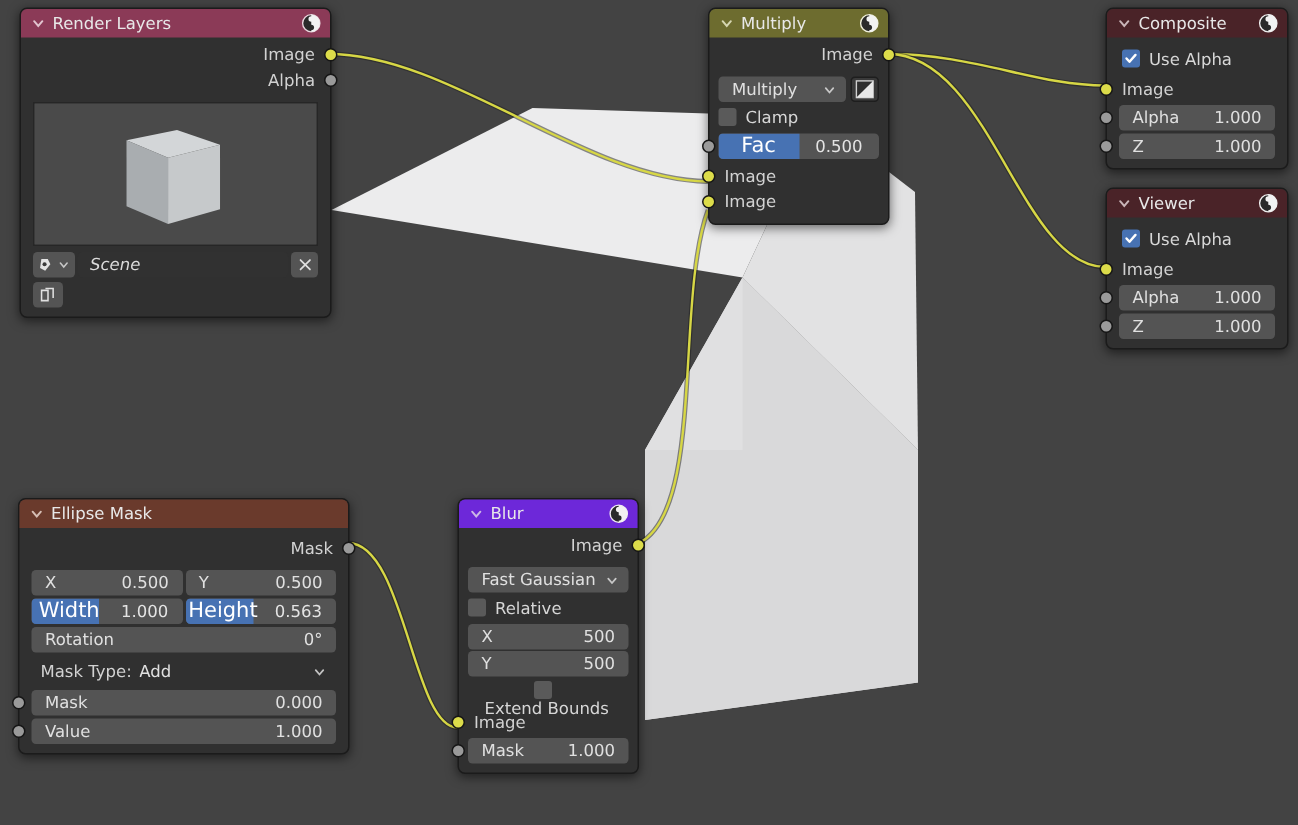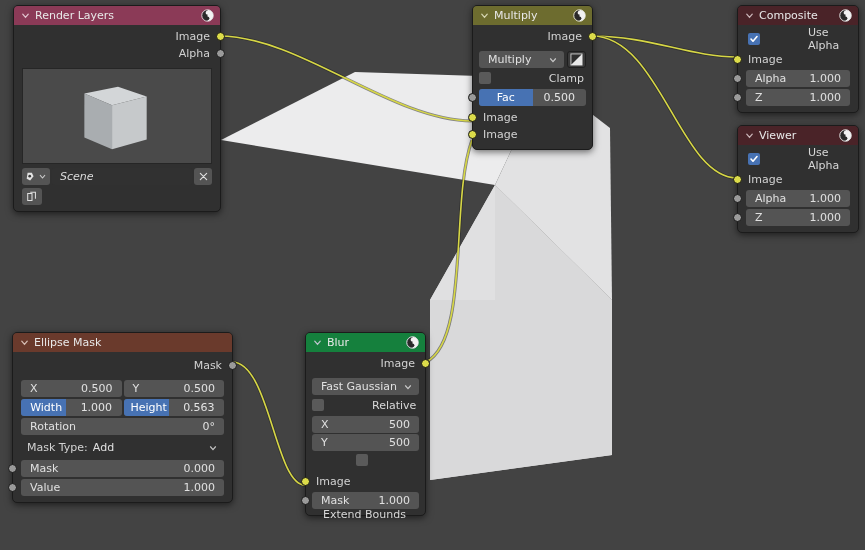--- a/index.html
+++ b/index.html
@@ -43,21 +43,21 @@
     width:11px;height:11px;margin-right:4px;flex:0 0 auto;opacity:.85;
   }
   .node-head .title{flex:1 1 auto;white-space:nowrap;overflow:hidden;}
   .prev-icon{width:13px;height:13px;flex:0 0 auto;}
   .node-body{padding:4px 0 6px 0;}
 
   
   .h-render{background:#8b3a57;}
   .h-mix{background:#6d6c2f;}
   .h-output{background:#4a2328;}
-  .h-blur{background:#15803d;}
+  .h-blur{background:#6d28d9;}
   .h-mask{background:#6a3a2c;}
 
   
   .sock{
     position:absolute;width:9px;height:9px;border-radius:50%;
     border:1px solid #161616;box-sizing:border-box;
   }
   .sock.img{background:#dcdc4a;}
   .sock.gray{background:#9a9a9a;}
   .sock.L{left:-5px;}
@@ -85,35 +85,35 @@
 
   .field-pair{display:flex;gap:2px;padding:0 8px;margin-top:2px;}
   .field-pair .field{flex:1 1 0;}
 
   .slider{
     position:relative;height:17px;line-height:17px;background:#545454;
     border-radius:3px;overflow:hidden;display:flex;align-items:center;
     box-sizing:border-box;
   }
   .slider .fill{position:absolute;left:0;top:0;bottom:0;background:#4772b3;}
-  .slider .lbl{position:relative;flex:1 1 0;text-align:center;color:#fff;font-size:11px;}
+  .slider .lbl{position:relative;flex:1 1 0;text-align:center;color:#fff;font-size:14px;}
   .slider .val{position:relative;flex:1 1 0;text-align:center;color:#e4e4e4;font-size:11px;}
 
   .dropdown{
     position:relative;height:17px;line-height:17px;background:#545454;
     border-radius:3px;display:flex;align-items:center;padding:0 6px 0 9px;
     font-size:11px;color:#e0e0e0;box-sizing:border-box;
   }
   .dropdown .dd-lbl{flex:1 1 auto;white-space:nowrap;overflow:hidden;}
   .dropdown .dd-chev{width:10px;height:10px;flex:0 0 auto;opacity:.85;}
   .dropdown.flat{background:transparent;padding-left:6px;}
 
   .checkrow{
     display:flex;align-items:center;height:16px;padding:0 8px;margin-top:2px;
-    font-size:11px;color:#d7d7d7;gap:42px;
+    font-size:11px;color:#d7d7d7;
   }
   .cbox{
     width:12px;height:12px;border-radius:2px;background:#5a5a5a;
     margin-right:6px;flex:0 0 auto;box-sizing:border-box;
     display:flex;align-items:center;justify-content:center;
   }
   .cbox.on{background:#4772b3;}
   .cbox svg{width:10px;height:10px;}
 
   
@@ -274,21 +274,21 @@
             </svg>
         </span>
         <span class="imgtoggle">
           <svg viewBox="0 0 14 14">
             <rect x="1" y="1" width="12" height="12" fill="#2e2e2e" stroke="#cfcfcf" stroke-width="1"></rect>
             <polygon points="1,13 13,1 13,13" fill="#e8e8e8"></polygon>
           </svg>
         </span>
       </div>
 
-      <div class="checkrow" style="padding-left:6px;justify-content:space-between;">
+      <div class="checkrow" style="padding-left:6px;">
         <span class="cbox"></span>
         <span>Clamp</span>
       </div>
 
       <div class="fieldwrap" style="padding:0 6px;margin-top:3px;position:relative;">
         <span class="sock gray L" style="top:4px;left:-5px;position:absolute;"></span>
         <span class="slider">
           <span class="fill" style="width:50%;"></span>
           <span class="lbl">Fac</span>
           <span class="val">0.500</span>

